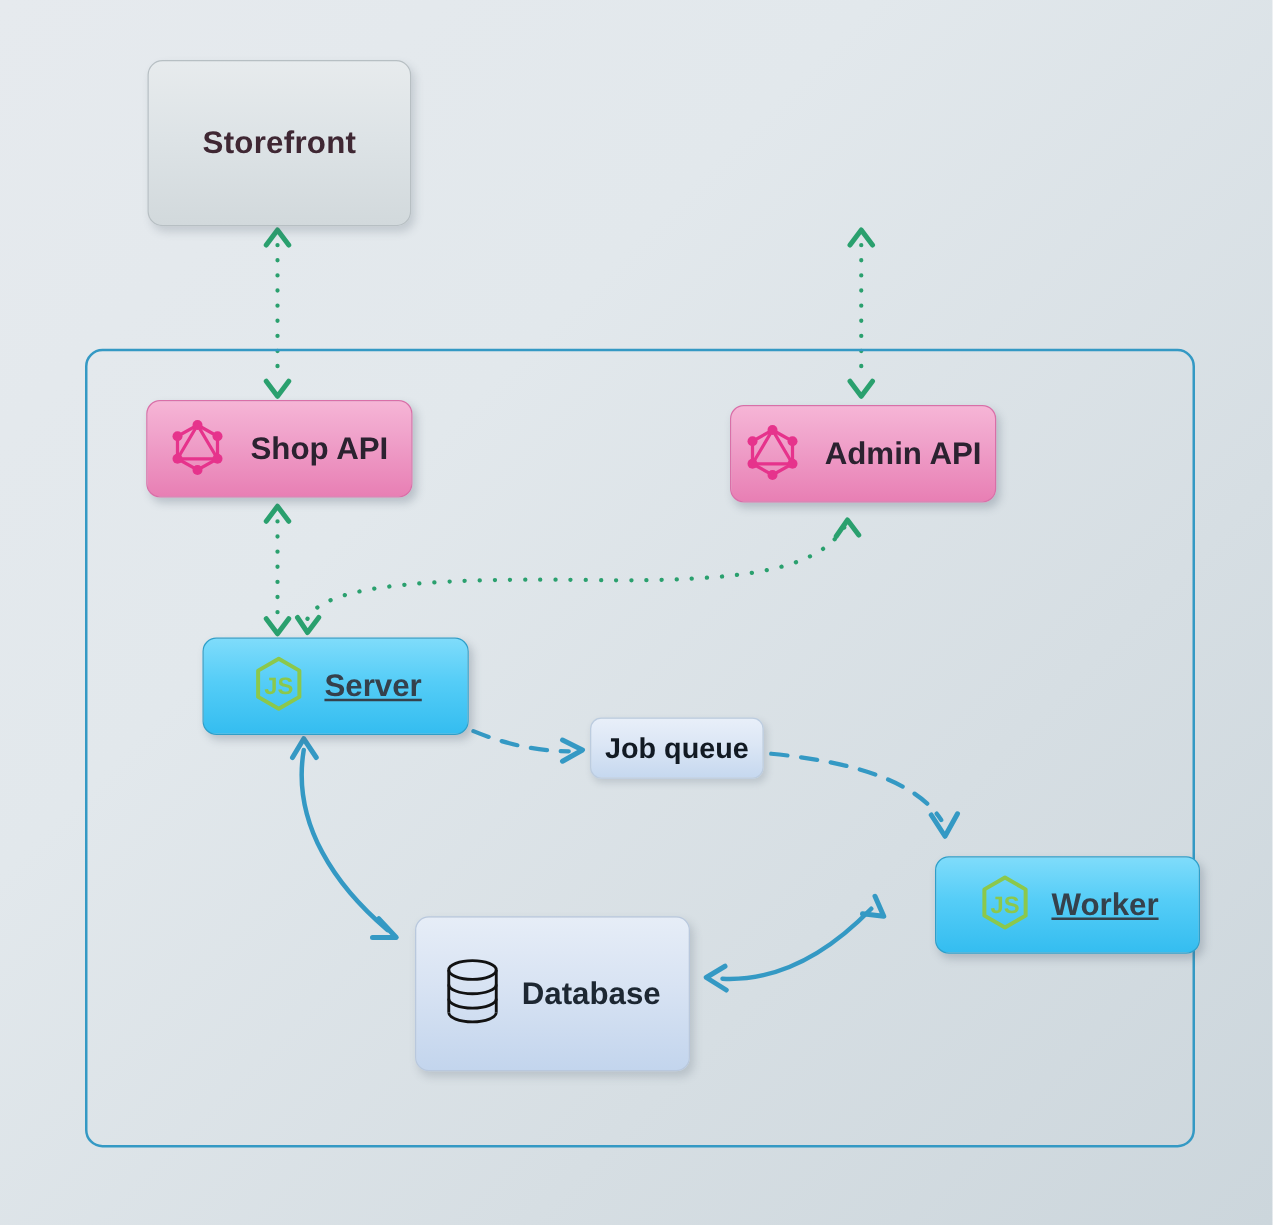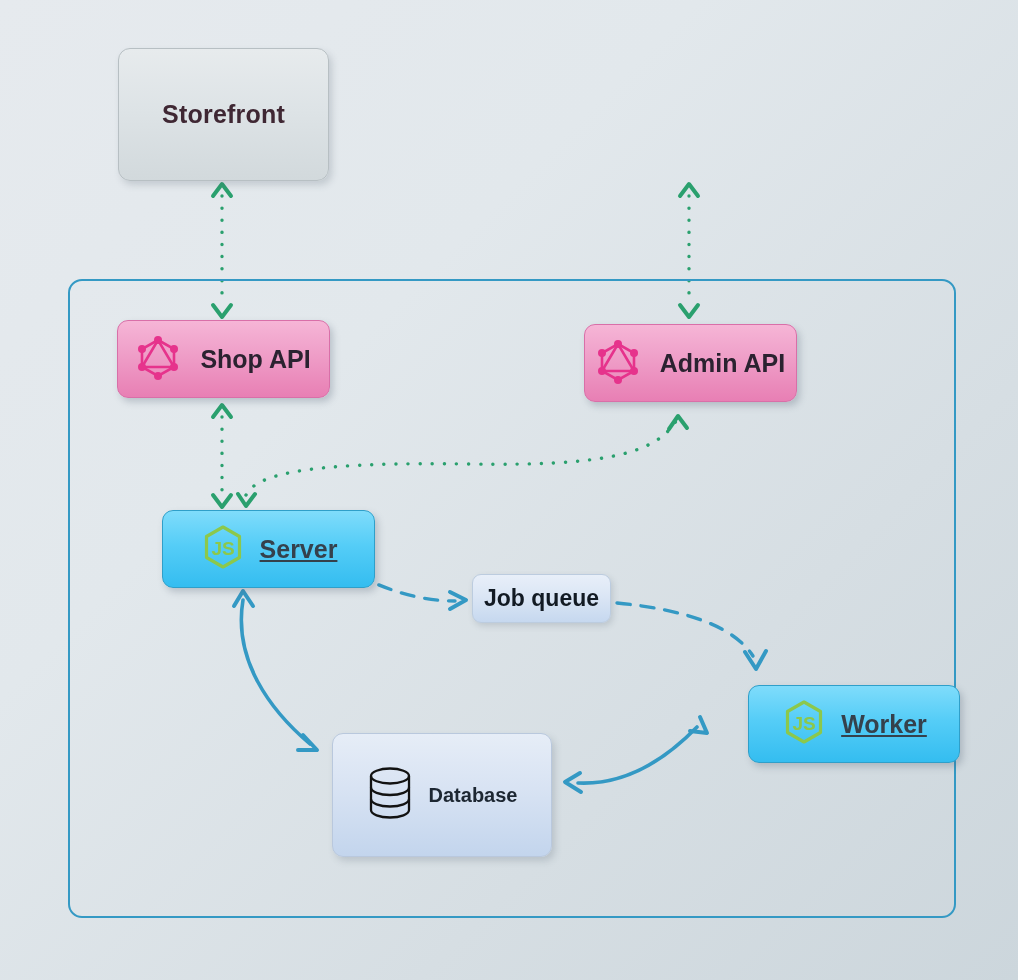--- a/index.html
+++ b/index.html
@@ -91,21 +91,21 @@
   
   .node.store {
     background: linear-gradient(180deg, #e6edf7 0%, #d8e3f3 45%, #c3d5ed 100%);
     border: 1px solid #b9c8dd;
     border-radius: 11px;
     box-shadow: 3px 4px 7px rgba(80,95,110,0.22);
     gap: 16px;
     padding: 0 18px;
   }
   .node.store .label {
-    font-size: 20px;
+    font-size: 25px;
     color: #1d2732;
   }
 
   
   .node.queue {
     background: linear-gradient(180deg, #e8eff9 0%, #dbe6f5 45%, #c6d8ef 100%);
     border: 1px solid #bcccdf;
     border-radius: 9px;
     box-shadow: 2px 3px 6px rgba(80,95,110,0.20);
     padding: 0 16px;

